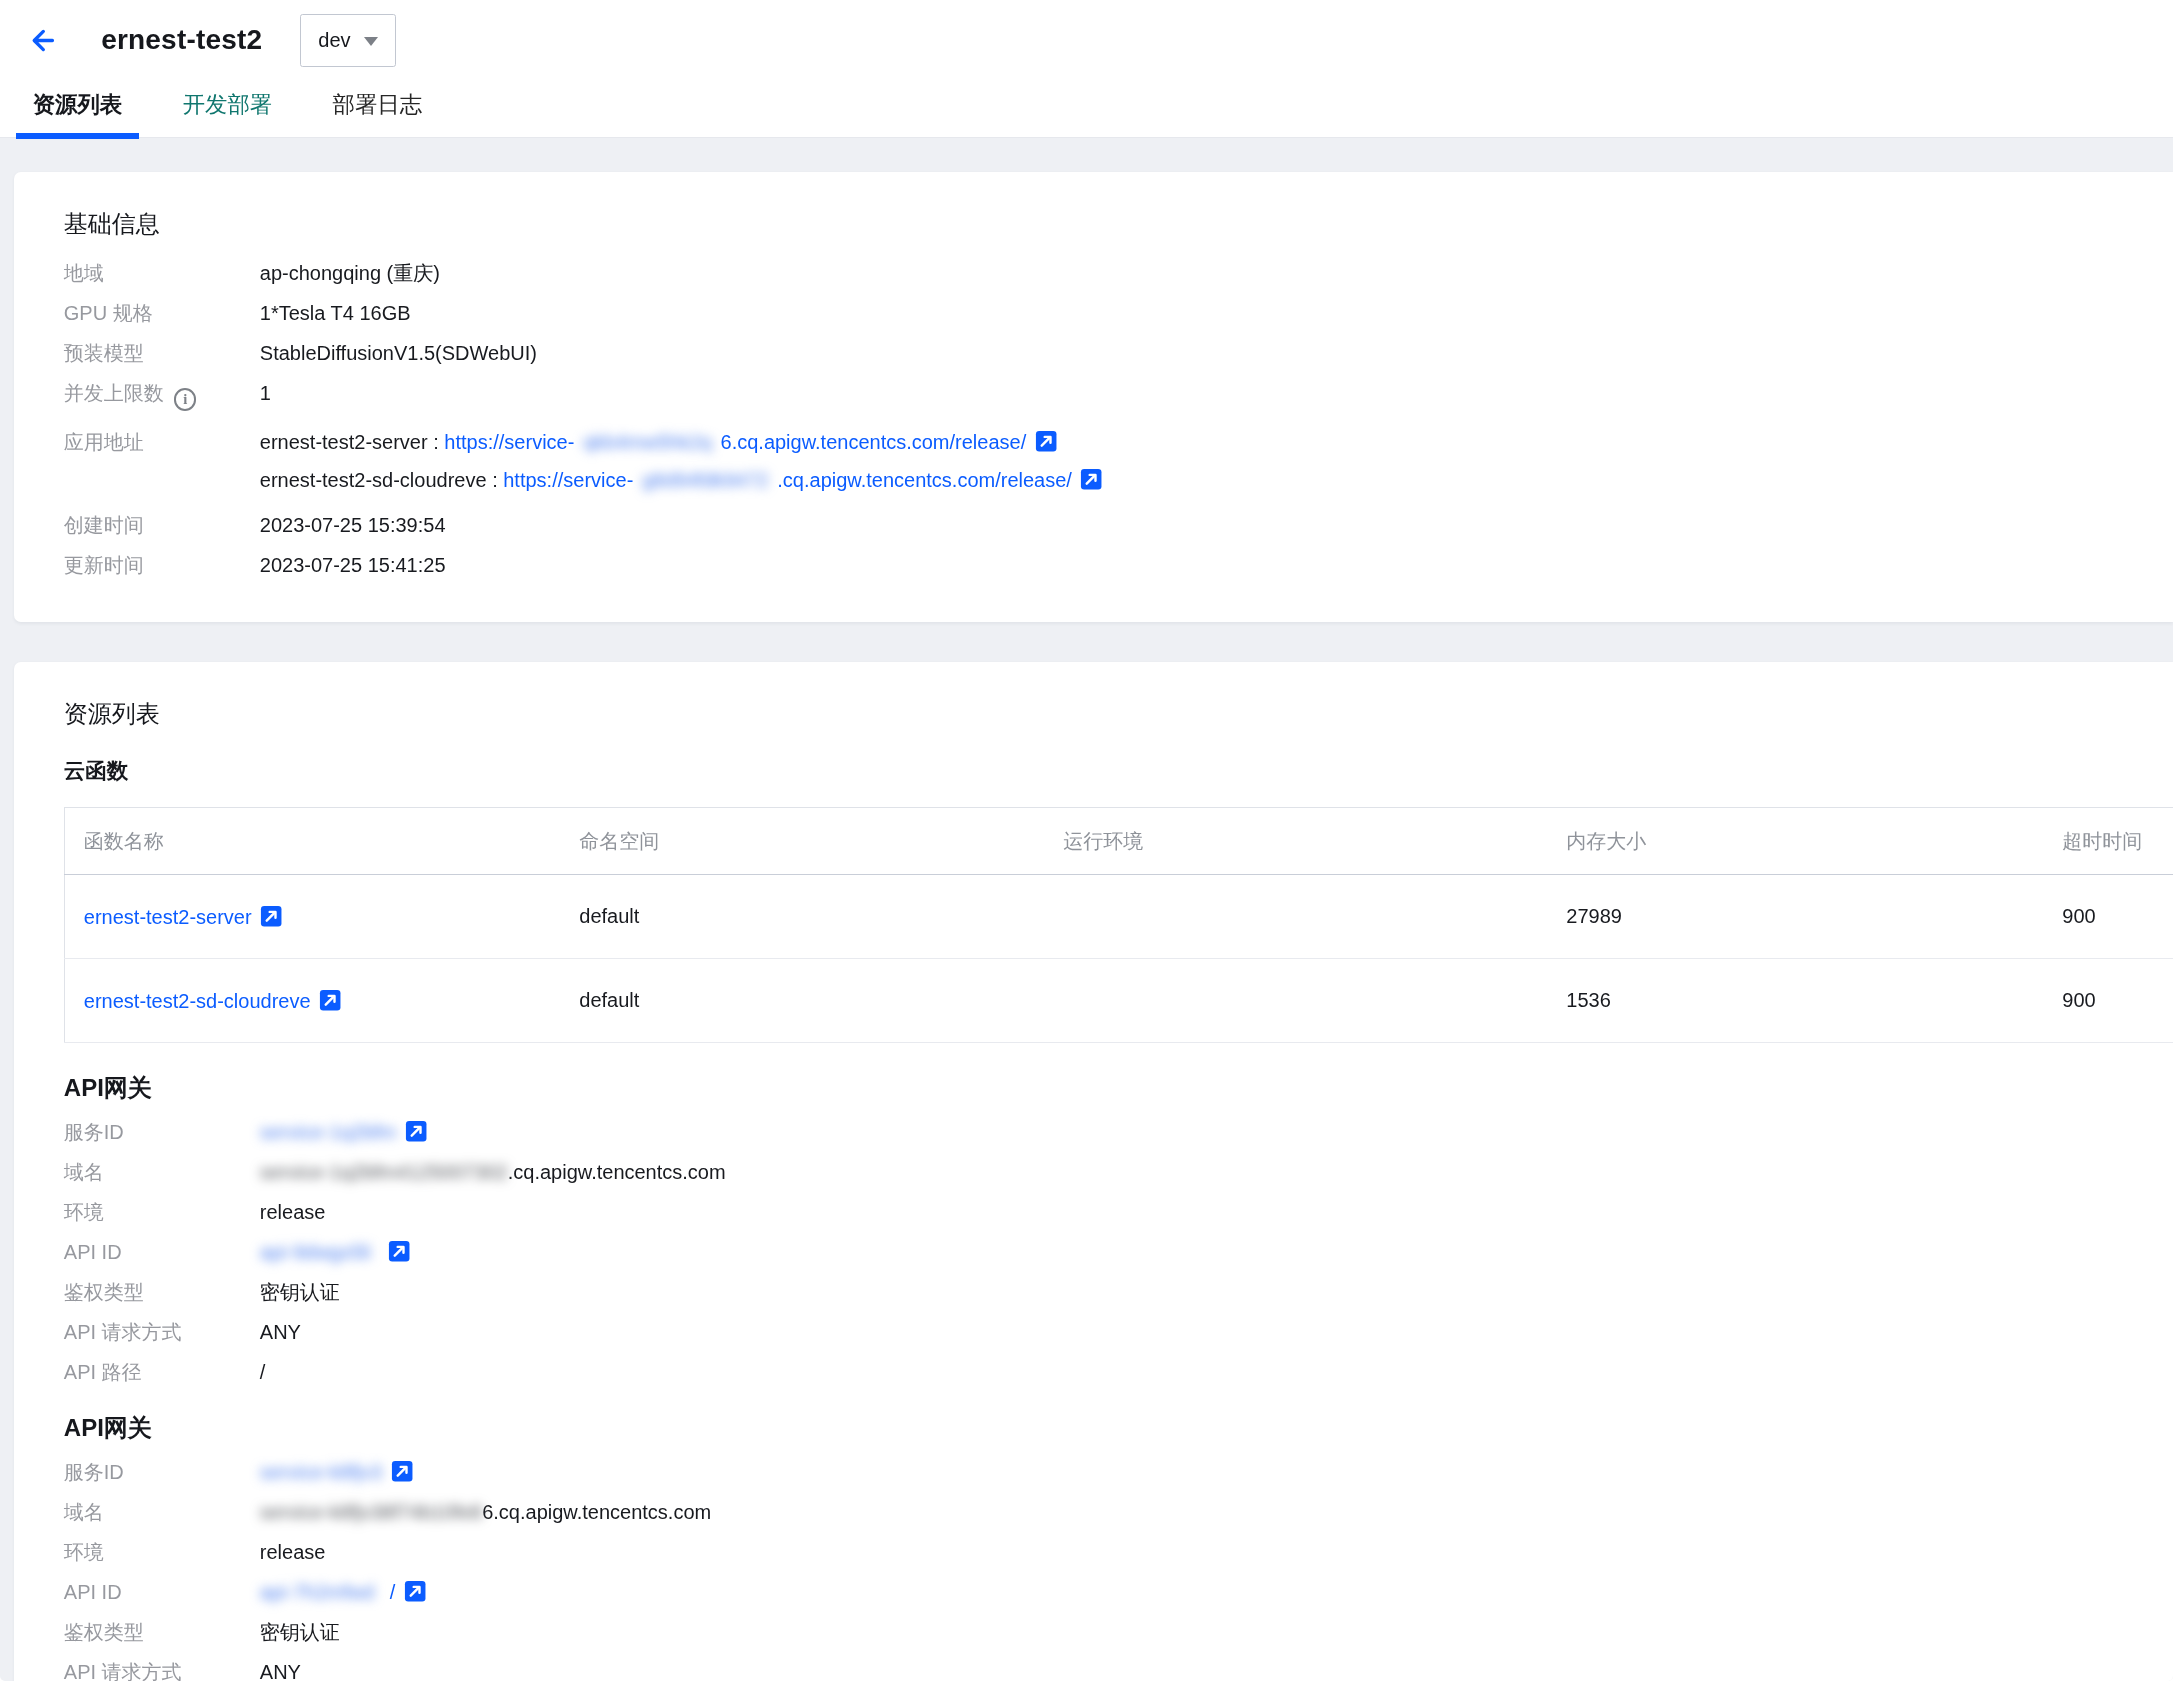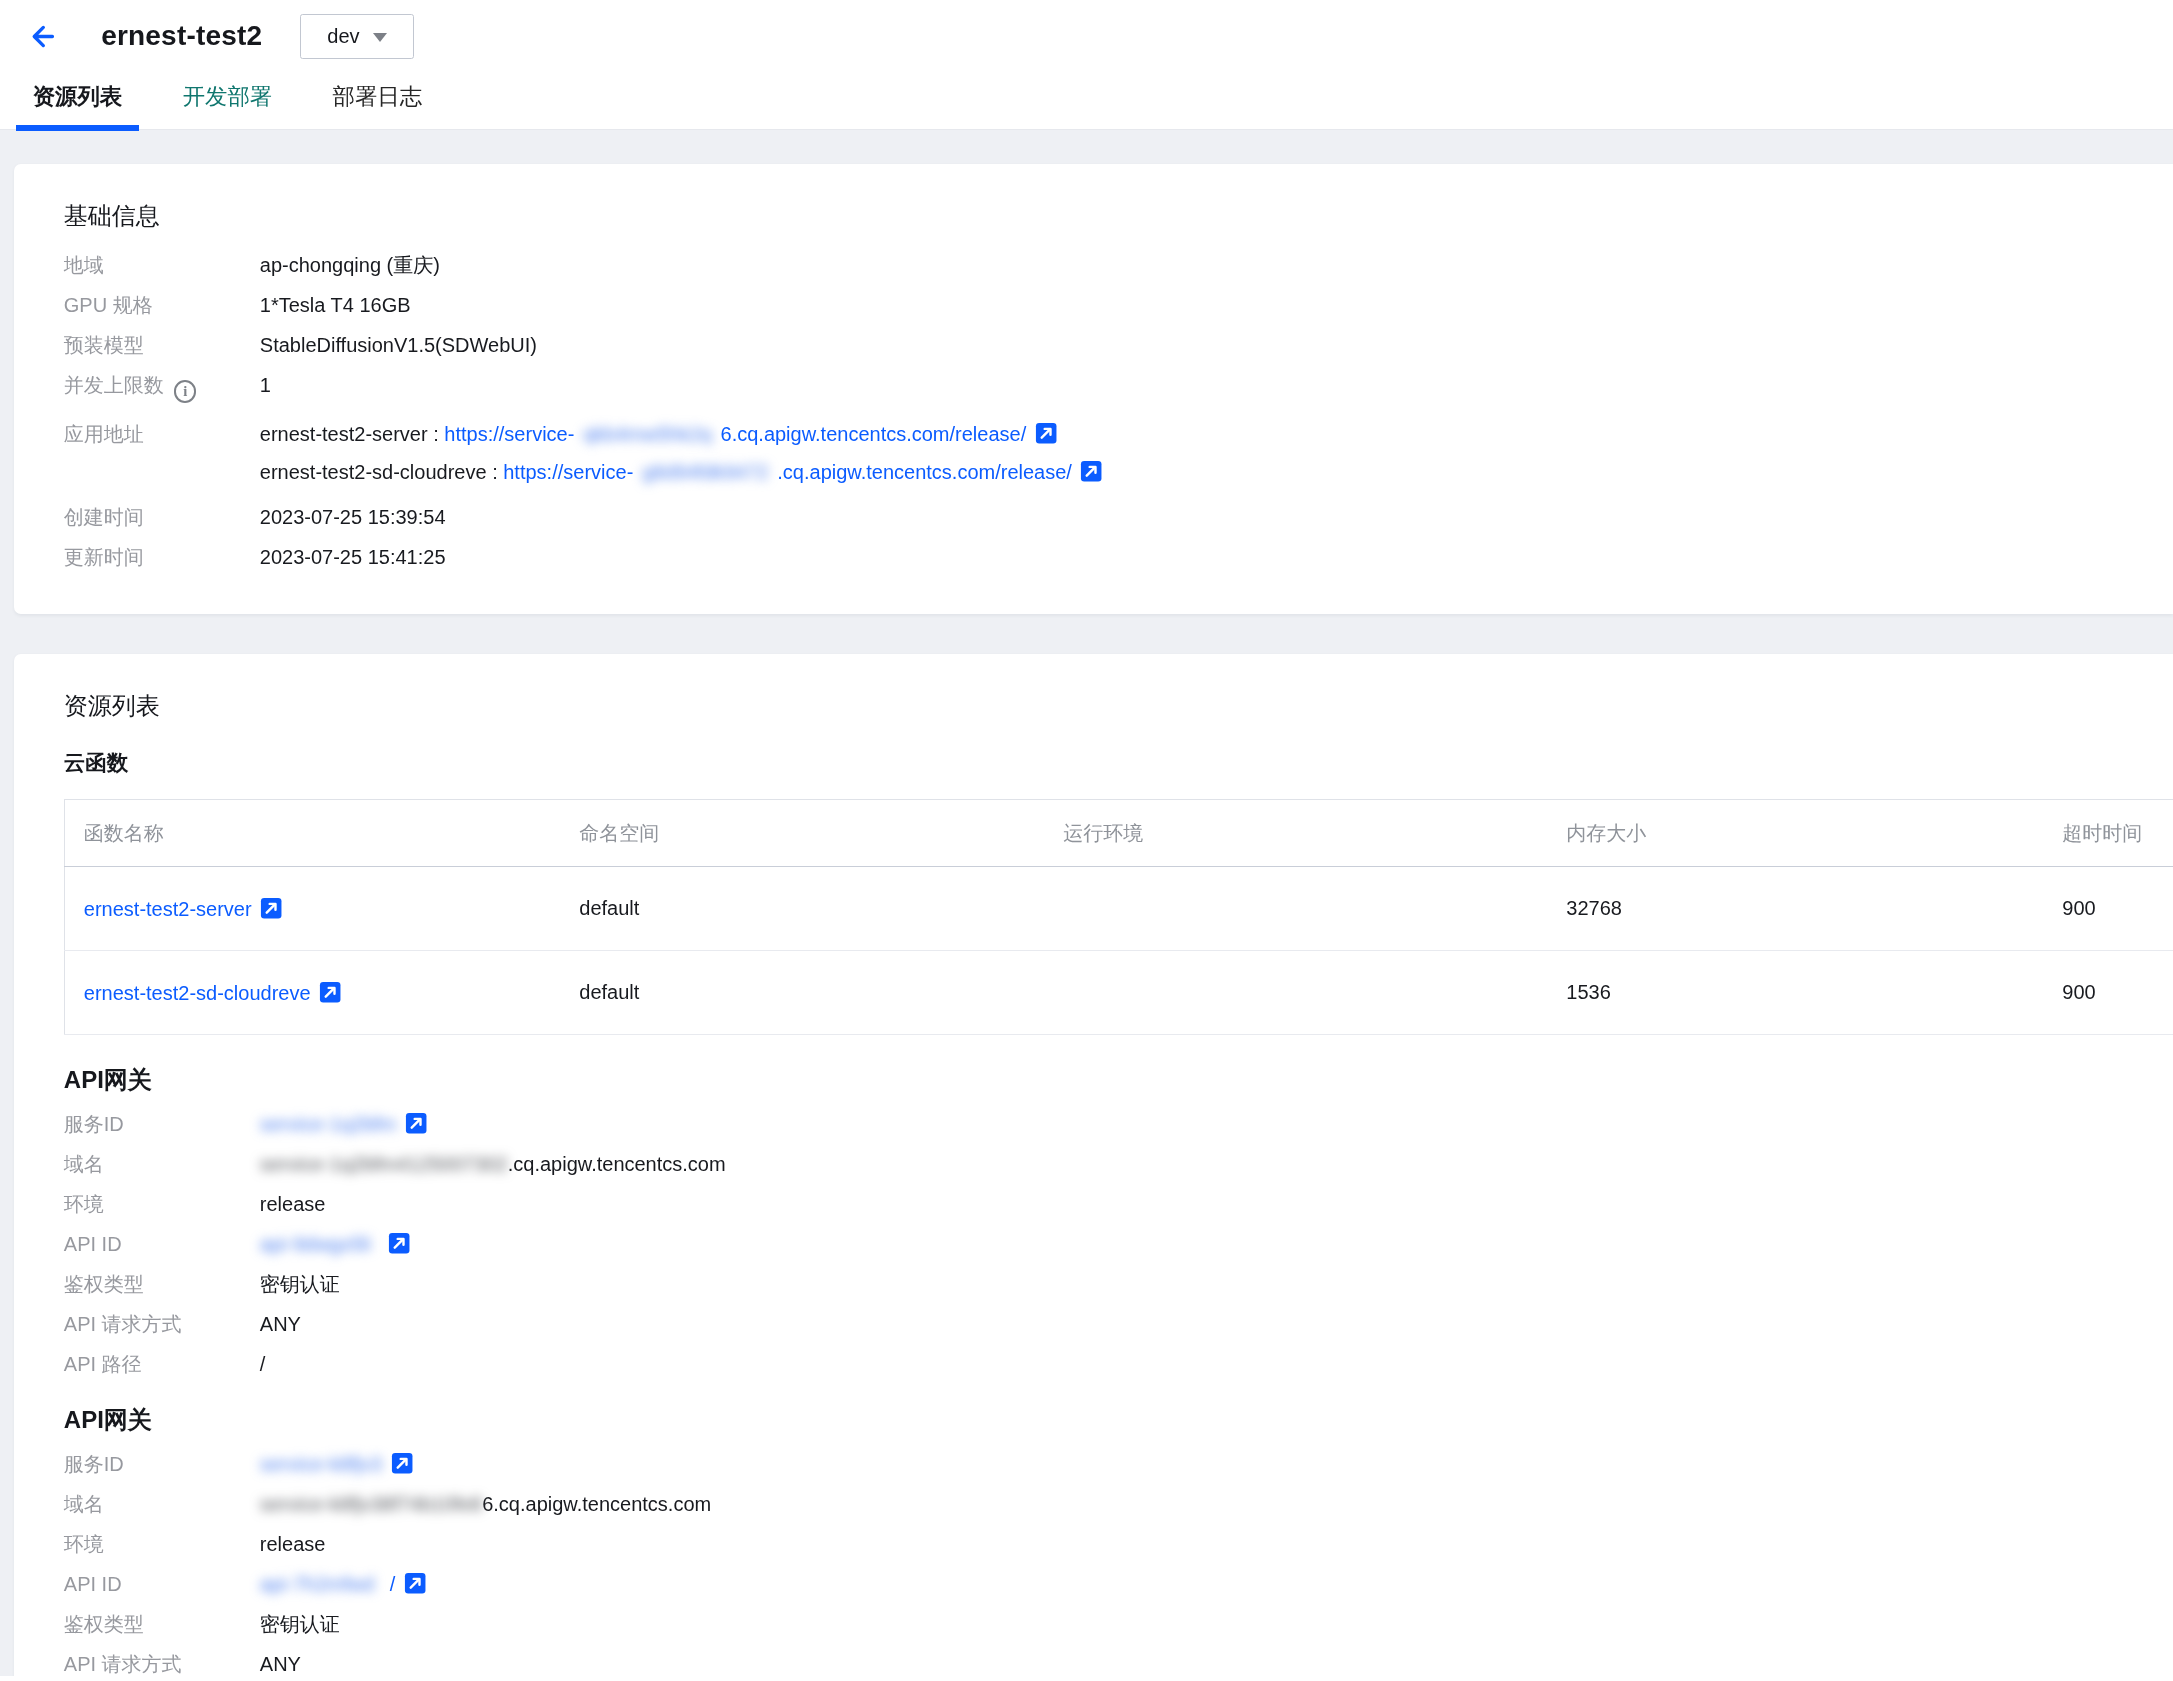--- a/index.html
+++ b/index.html
@@ -27,21 +27,21 @@
   .back-btn {
     background: none; border: none; padding: 3.4px; cursor: pointer;
     display: inline-flex; align-items: center; margin-right: 41px;
   }
   .page-title {
     font-size: 28px; font-weight: 700; margin: 0 38px 0 0; color: #16181d;
     letter-spacing: 0.2px;
   }
   .env-select {
     display: inline-flex; align-items: center; justify-content: center;
-    min-width: 91px; height: 45px; padding: 0 26px;
+    min-width: 91px; height: 53px; padding: 0 17px;
     border: 1.7px solid #c2c7d1; border-radius: 2.6px; background: #fff;
     cursor: pointer; gap: 13.8px;
   }
   .env-select .env-val { font-size: 20px; color: #16181d; }
   .caret-down {
     width: 0; height: 0;
     border-left: 7.7px solid transparent; border-right: 7.7px solid transparent;
     border-top: 9.5px solid #7c8087;
     margin-top: 2.6px;
   }
@@ -258,21 +258,21 @@
               <a class="lnk">
                   <span class="lnk-text">ernest-test2-server</span>
                 </a><svg class="ext-icon" width="22.4" height="22.4" viewBox="0 0 24 24">
                   <rect x="1" y="1" width="22" height="22" rx="3.5" fill="#0b5cff"></rect>
                   <path d="M7.2 16.8 15.2 8.8" stroke="#fff" stroke-width="2.6" stroke-linecap="round"></path>
                   <path d="M10.4 7.4h6.2v6.2" fill="none" stroke="#fff" stroke-width="2.6" stroke-linecap="round" stroke-linejoin="round"></path>
                 </svg>
             </td>
             <td>default</td>
             <td></td>
-            <td>32768</td>
+            <td>27989</td>
             <td>900</td>
           </tr>
           <tr>
             <td>
               <a class="lnk">
                   <span class="lnk-text">ernest-test2-sd-cloudreve</span>
                 </a><svg class="ext-icon" width="22.4" height="22.4" viewBox="0 0 24 24">
                   <rect x="1" y="1" width="22" height="22" rx="3.5" fill="#0b5cff"></rect>
                   <path d="M7.2 16.8 15.2 8.8" stroke="#fff" stroke-width="2.6" stroke-linecap="round"></path>
                   <path d="M10.4 7.4h6.2v6.2" fill="none" stroke="#fff" stroke-width="2.6" stroke-linecap="round" stroke-linejoin="round"></path>

